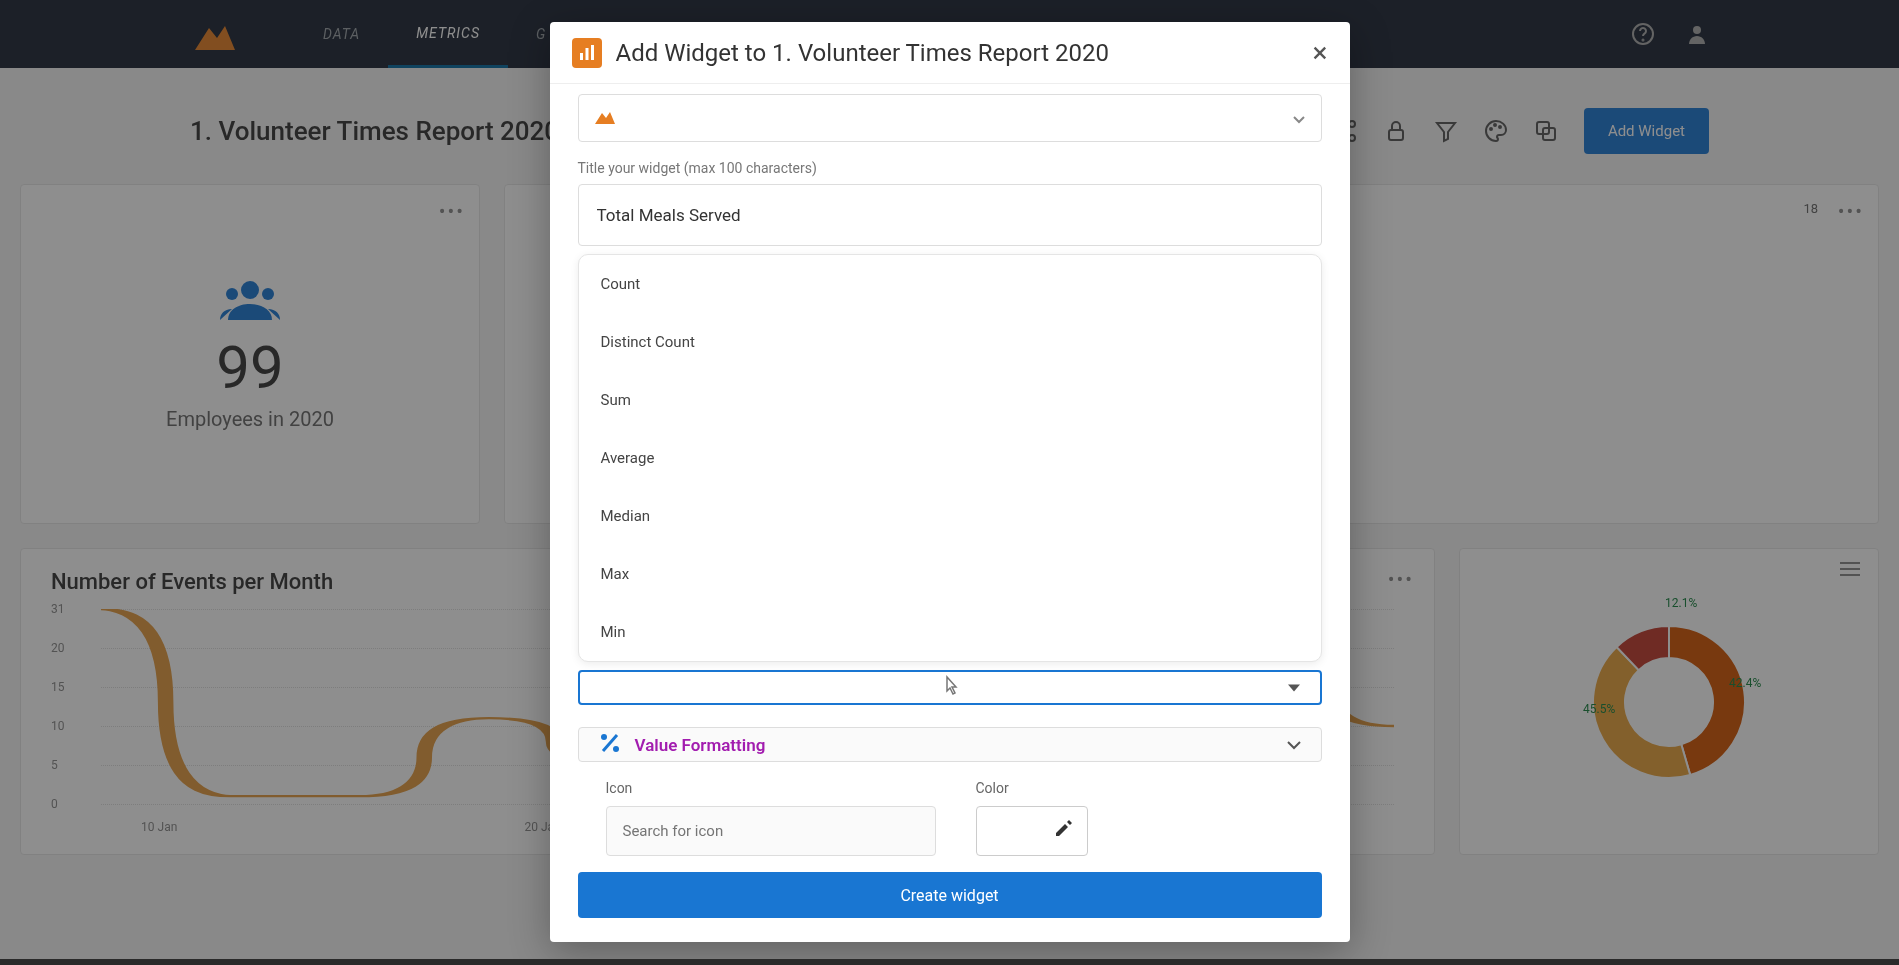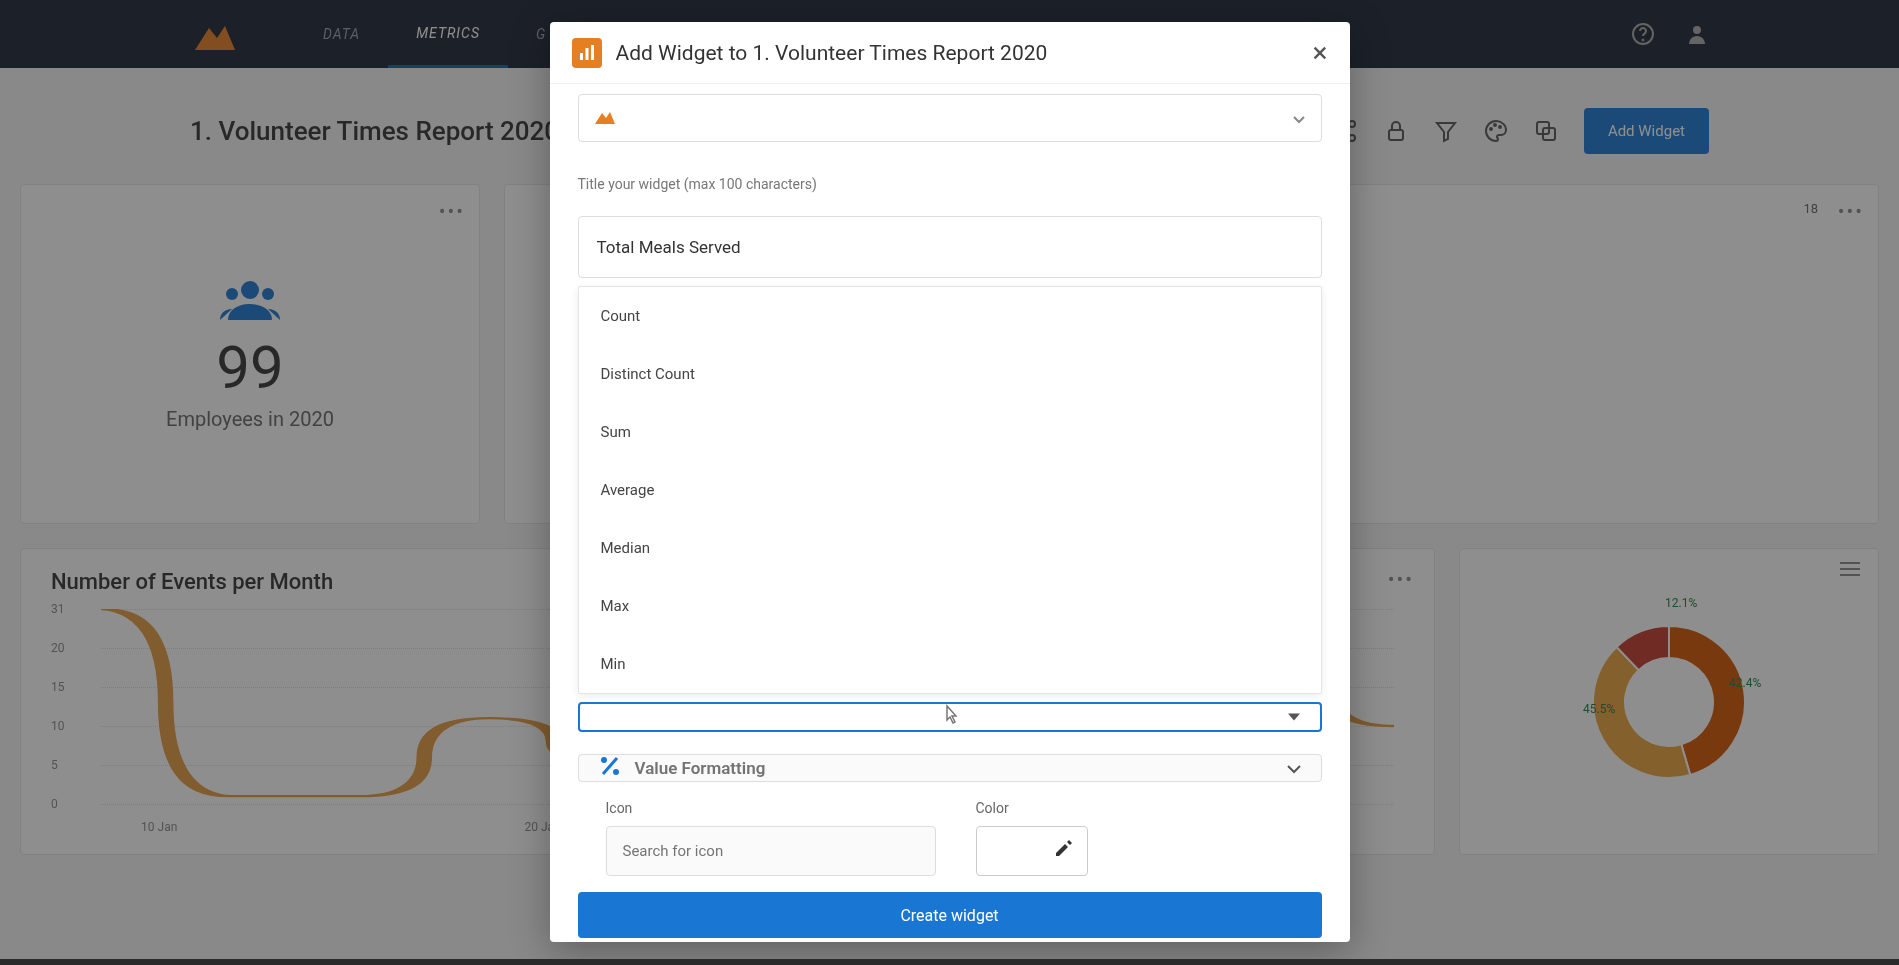--- a/index.html
+++ b/index.html
@@ -53,37 +53,37 @@
   
   .donut { position:relative; width:200px; height:200px; }
   .donut svg { width:100%; height:100%; }
   .donut-lbl { position:absolute; font-size:12px; color:#15803d; }
 
   
   .overlay { position:absolute; inset:0; background:rgba(30,30,30,0.5); display:flex; align-items:flex-start; justify-content:center; }
   .modal { margin-top:22px; width: 800px; background:#fff; border-radius:4px; box-shadow:0 10px 40px rgba(0,0,0,0.3); display:flex; flex-direction:column; max-height: 920px; }
   .modal-header { display:flex; align-items:center; padding:14px 22px; border-bottom:1px solid #eee; gap:14px; }
   .modal-header-icon { width:30px; height:30px; background:#e67e22; border-radius:4px; display:flex; align-items:center; justify-content:center; color:#fff; }
-  .modal-title { font-size:21px; color:#333; flex:1; }
+  .modal-title { font-size:24px; color:#333; flex:1; }
   .modal-close { font-size:28px; color:#555; cursor:pointer; background:none; border:none; }
-  .modal-body { padding: 10px 28px 0 28px; display:flex; flex-direction:column; gap:24px; overflow:visible; position:relative; }
+  .modal-body { padding: 10px 28px 0 28px; display:flex; flex-direction:column; gap:8px; overflow:visible; position:relative; }
   .field-row-dropdown { border:1px solid #ddd; border-radius:4px; height:48px; display:flex; align-items:center; padding:0 16px; gap:10px; color:#888; }
   .field-label { font-size:14px; color:#777; margin-top:10px; }
   .text-input { width:100%; border:1px solid #ddd; border-radius:4px; height:62px; padding:0 18px; font-size:17px; color:#333; }
 
-  .dropdown-list { background:#fff; border:1px solid #e5e5e5; border-radius:2px; box-shadow:0 2px 8px rgba(0,0,0,0.08); margin-top:8px; width: calc(100% - 56px); align-self:flex-end; margin-right:28px; }
+  .dropdown-list { background:#fff; border:1px solid #e5e5e5; border-radius:10px; box-shadow:0 2px 8px rgba(0,0,0,0.08); margin-top:8px; width: calc(100% - 56px); align-self:flex-end; margin-right:28px; }
   .dropdown-item { padding:20px 22px; font-size:15px; color:#444; cursor:pointer; }
 
   .select-empty { border:2px solid #1976d2; border-radius:4px; height:62px; margin:8px 28px 0 28px; width: calc(100% - 56px); align-self:flex-end; position:relative; background:#fff; display:flex; align-items:center; justify-content:center; }
   .select-empty::after { content:''; position:absolute; right:20px; top:50%; border-left:6px solid transparent; border-right:6px solid transparent; border-top:7px solid #555; transform:translateY(-50%); }
   .cursor-icon { color:#777; font-size:18px; }
 
   .vf-section { margin:22px 28px 0; width:calc(100% - 56px); align-self:flex-end; border:1px solid #ddd; border-radius:4px; height:62px; display:flex; align-items:center; padding:0 20px; gap:14px; cursor:pointer; background:#fafafa; }
   .vf-icon { color:#1976d2; }
-  .vf-label { font-size:17px; font-weight:600; color:#737373; flex:1; }
+  .vf-label { font-size:17px; font-weight:600; color:#a21caf; flex:1; }
 
   .icon-color-row { display:flex; gap:40px; padding: 18px 28px 0 56px; }
   .ic-col { display:flex; flex-direction:column; gap:10px; }
   .ic-label { font-size:14px; color:#666; }
   .icon-search { width:330px; height:50px; border:1px solid #ddd; border-radius:4px; padding:0 16px; font-size:15px; color:#888; background:#fafafa; }
   .color-box { width:112px; height:50px; border:1px solid #ccc; border-radius:4px; display:flex; align-items:center; justify-content:flex-end; padding-right:14px; background:#fff; cursor:pointer; }
 
   .modal-footer { padding: 16px 28px 24px 28px; }
   .create-btn { width:100%; background:#1976d2; color:#fff; border:none; border-radius:4px; height:46px; font-size:16px; cursor:pointer; }
 

